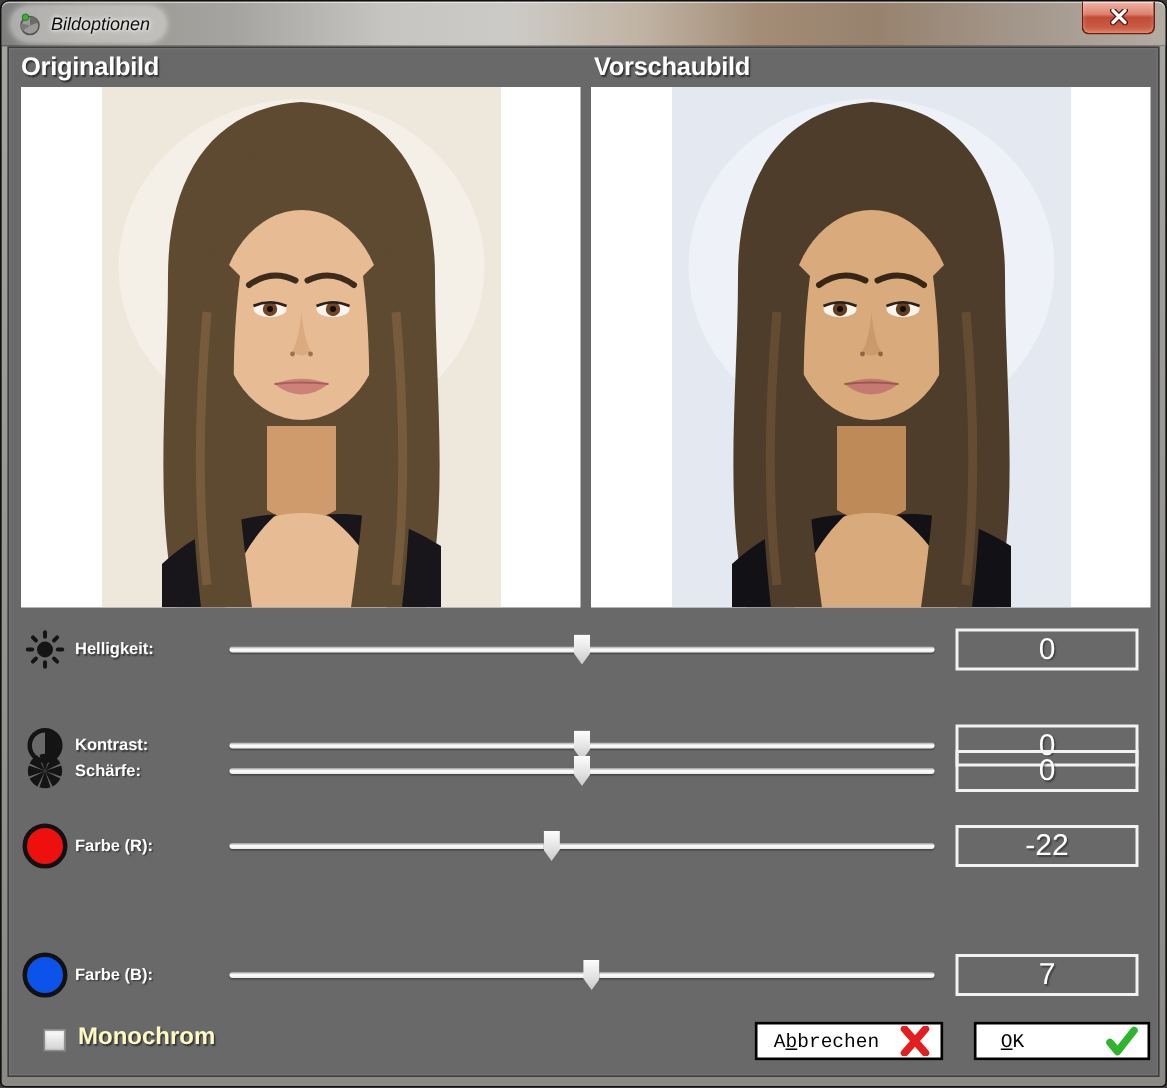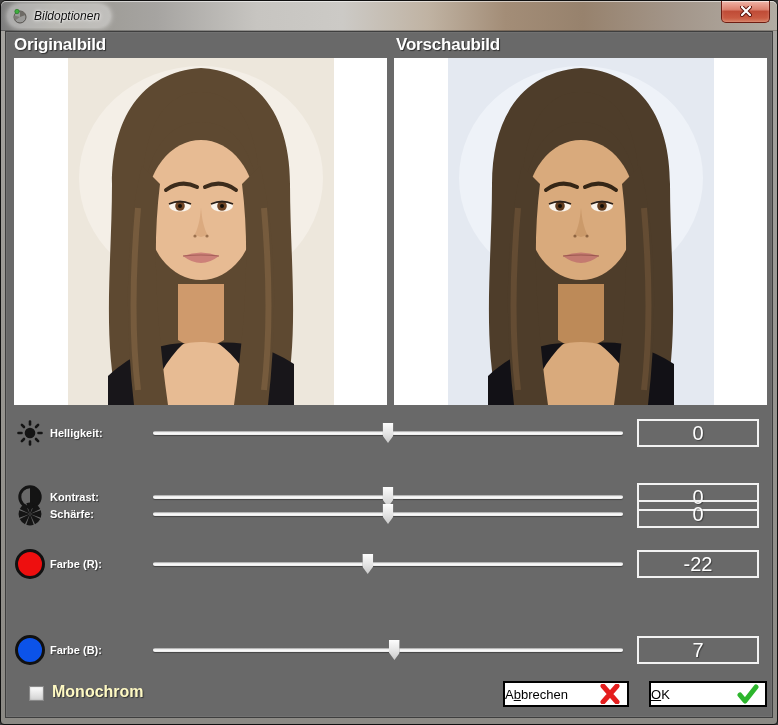--- a/index.html
+++ b/index.html
@@ -57,21 +57,21 @@
   
   .checkbox{position:absolute;left:23px;top:654px;width:13px;height:13px;
     background:linear-gradient(180deg,#fdfdfd,#d2d2d2);border:1px solid #898989;
     box-shadow:inset 0 0 2px rgba(0,0,0,.2);cursor:pointer;}
   .checkbox-label{position:absolute;left:46px;top:651px;font-size:16px;font-weight:bold;color:#fef9c3;
     text-shadow:1px 1px 1px rgba(0,0,0,.5);}
   .btn{position:absolute;top:649px;height:26px;background:#fff;border:2px solid #000;box-sizing:border-box;
     display:flex;align-items:center;cursor:pointer;font-size:13px;color:#000;}
   #btn-cancel{left:497px;width:126px;}
   #btn-ok{left:643px;width:118px;gap:36px;}
-  .btn .btn-text{flex:1;text-align:left;}
+  .btn .btn-text{flex:1;text-align:center;font-family:Liberation Mono, monospace;}
   .btn .btn-icon{width:26px;display:flex;align-items:center;justify-content:center;margin-right:4px;}
   .mn{text-decoration:underline;}
 </style>
 </head>
 <body>
 
 <div class="dialog">
 
   <svg width="0" height="0" style="position:absolute" aria-hidden="true">
     <defs>

